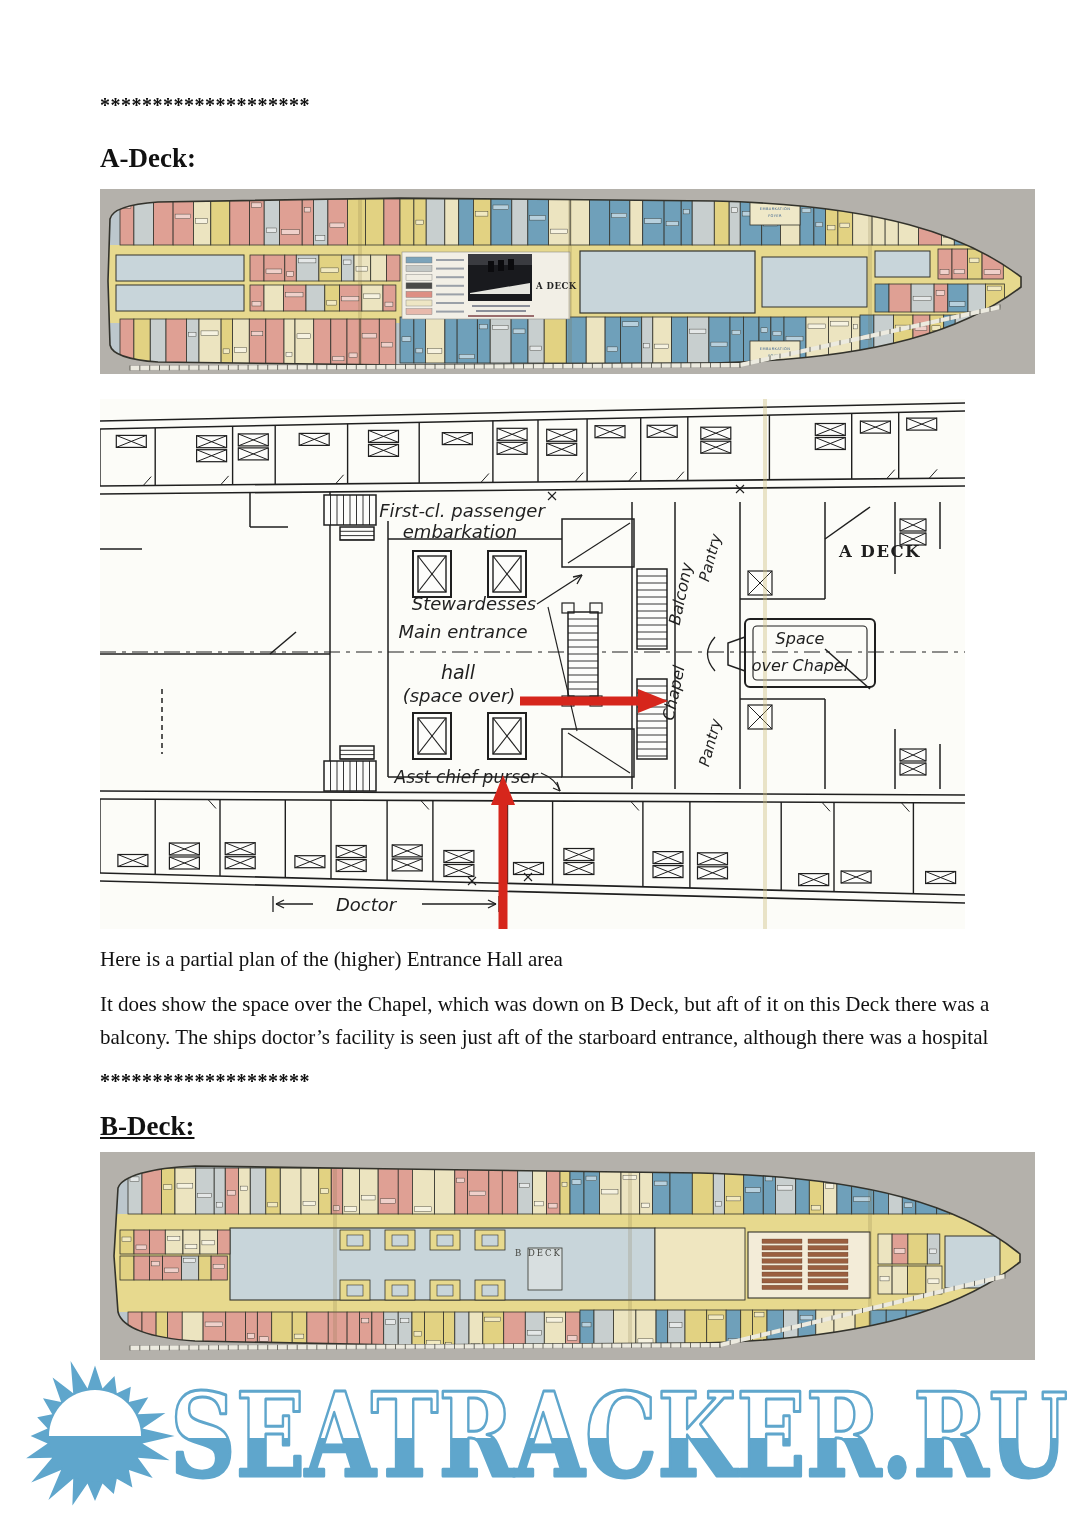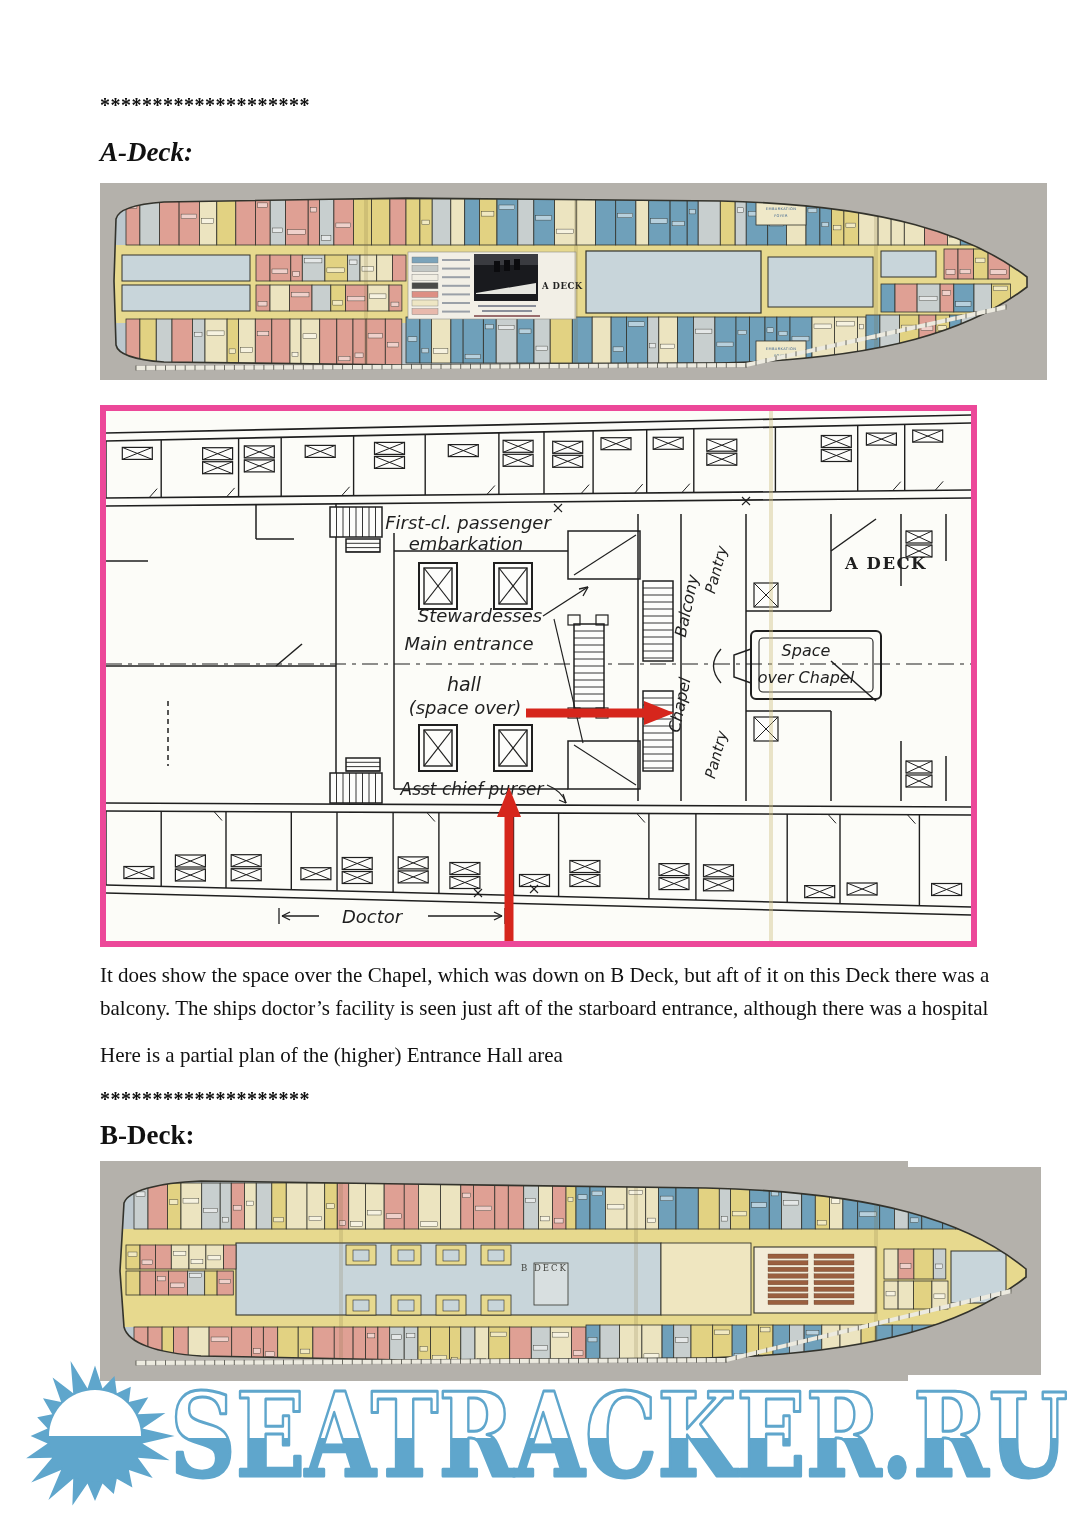--- a/index.html
+++ b/index.html
@@ -3,23 +3,23 @@
 <meta charset="utf-8">
 <style>
   html,body{margin:0;padding:0;background:#ffffff;}
   .page{position:relative;width:1080px;height:1515px;background:#ffffff;overflow:hidden;
         font-family:"Liberation Serif",serif;color:#111;}
   .content{position:absolute;left:100px;top:0;width:935px;}
   .sep{font-size:20px;letter-spacing:.5px;margin:0;font-weight:bold;}
   .sep.first{margin-top:94px;}
   .sep.mid{margin-top:16px;}
   h2{font-size:27px;margin:0;font-weight:bold;font-family:"Liberation Serif",serif;}
-  h2.a{margin-top:20px;font-style:italic;}
-  h2.b{margin-top:9px;}
-  figure{margin:0;padding:6px;}
+  h2.a{margin-top:26px;}
+  h2.b{margin-top:18px;text-decoration:underline;}
+  figure{margin:0;padding:0;}
   figure.a{margin-top:15px;width:935px;background:#b4b1ab;}
   figure.bw{margin-top:25px;width:865px;background:#ec4899;}
   figure.b{margin-top:10px;width:796px;background:#b4b1ab;}
   figure svg{display:block;}
   p.body-text{font-size:21px;line-height:33px;margin:0;}
   p.cap1{margin-top:14px;}
   p.cap2{margin-top:12px;}
   .watermark{position:absolute;left:0;top:1356px;width:1016px;height:159px;text-align:center;}
   .bw-hand{font-family:"DejaVu Sans",sans-serif;font-style:italic;}
   .bw-print{font-family:"DejaVu Serif",serif;font-weight:bold;}
@@ -791,22 +791,22 @@
           <line x1="420" y1="302" x2="540" y2="302" stroke="#d6261c" stroke-width="9"></line>
           <polygon points="538,290 568,302 538,314" fill="#d6261c"></polygon>
         </g>
         <g>
           <line x1="403" y1="530" x2="403" y2="404" stroke="#d6261c" stroke-width="9"></line>
           <polygon points="391,406 403,376 415,406" fill="#d6261c"></polygon>
         </g>
       </svg>
     </figure>
 
+    <p class="body-text cap1">Here is a partial plan of the (higher) Entrance Hall area</p>
     <p class="body-text cap2"> It does show the space over the Chapel, which was down on B Deck, but aft of it on this Deck there was a balcony. The ships doctor’s facility is seen just aft of the starboard entrance, although there was a hospital</p>
-    <p class="body-text cap1">Here is a partial plan of the (higher) Entrance Hall area</p>
 
     <p class="sep mid">********************</p>
 
     <h2 class="b">B-Deck:</h2>
 
     <figure class="b">
       <svg viewBox="0 0 935 208" width="935" height="208">
         <defs>
           <clipPath id="bclip">
             <path d="M95,14 C50,16 22,24 18,36 L14,104 L18,160 C22,176 50,186 95,189 L300,193 L600,191 C770,187 862,156 920,110 L920,102 C862,54 770,25 600,21 L300,17 Z"></path>

